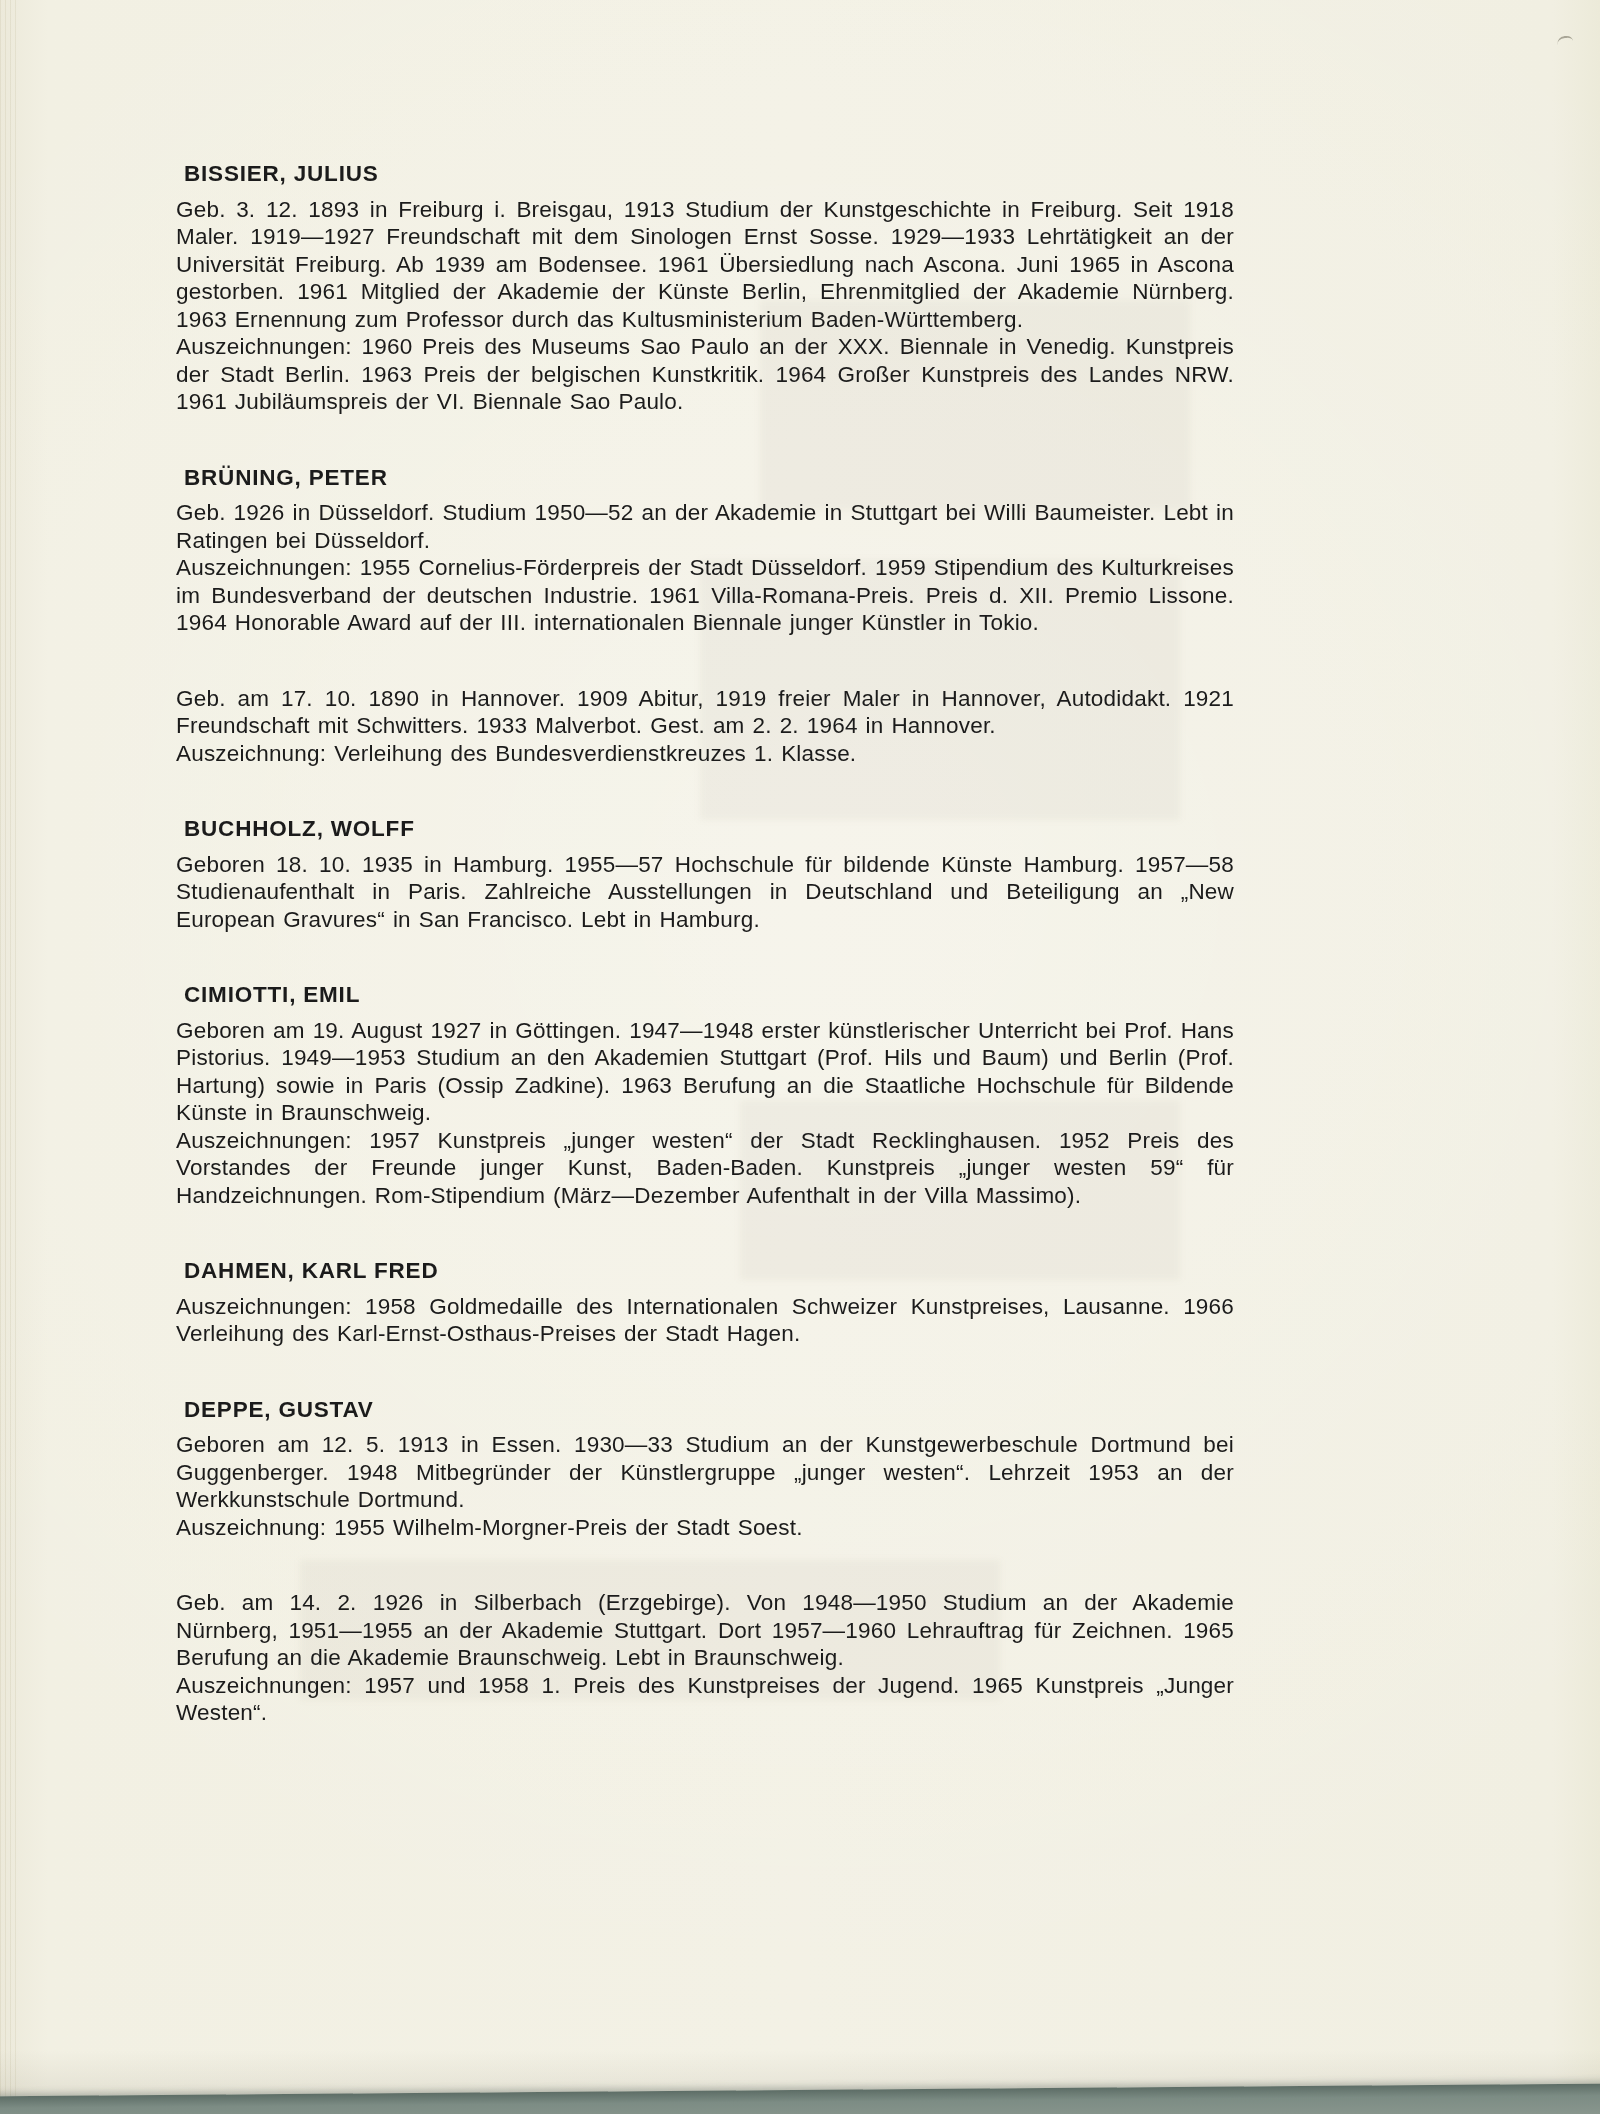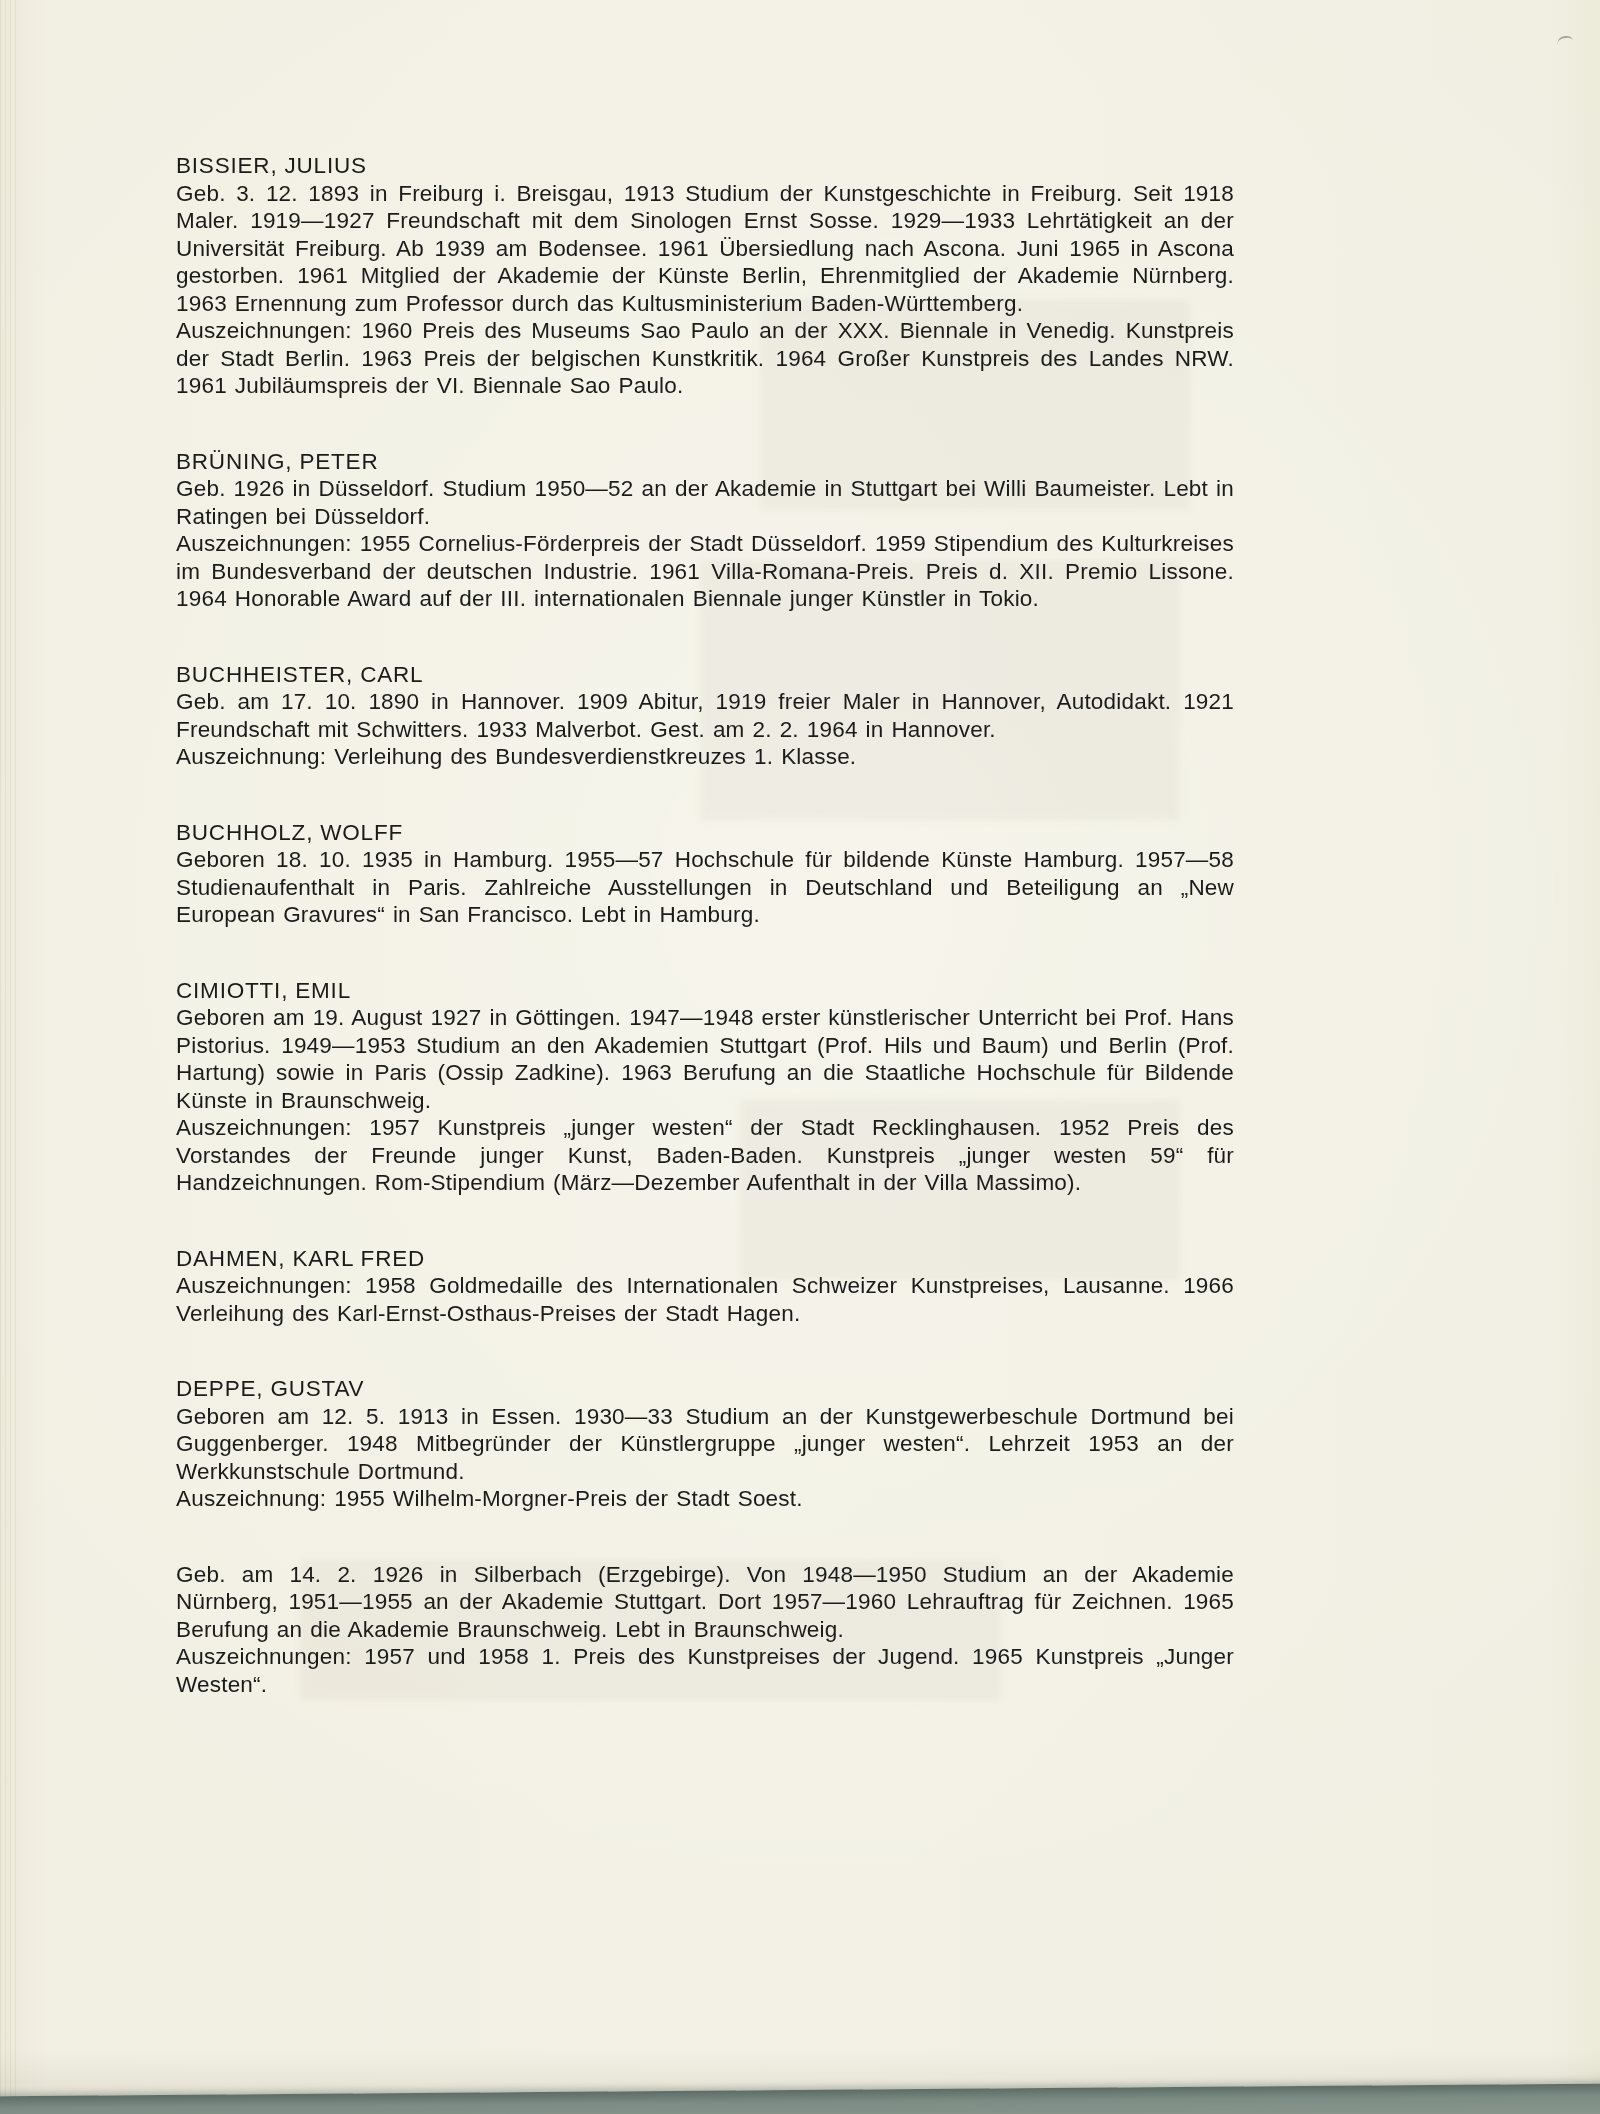--- a/index.html
+++ b/index.html
@@ -50,22 +50,22 @@
   .ghost.g4 { left: 300px; top: 1560px; width: 700px; height: 140px; }
 
   .text-block {
     position: absolute; left: 176px; top: 152px; width: 1058px;
     font-size: 22.5px; line-height: 27.5px;
     text-align: justify;
     letter-spacing: 0.2px;
   }
   .entry { margin: 0 0 48px 0; }
   .entry h2 {
-    margin: 0; padding: 0;
-    font-size: 22.5px; font-weight: 400; letter-spacing: 0.8px;
+    margin: 8px; padding: 0;
+    font-size: 22.5px; font-weight: 700; letter-spacing: 0.8px;
     text-align: left;
   }
   .entry p { margin: 0; padding: 0; word-spacing: 1.5px; }
 </style>
 </head>
 <body>
 
 <div class="page">
 
   <div class="left-edges"></div>
@@ -82,21 +82,20 @@
       <p>Auszeichnungen: 1960 Preis des Museums Sao Paulo an der XXX. Biennale in Venedig. Kunstpreis der Stadt Berlin. 1963 Preis der belgischen Kunstkritik. 1964 Großer Kunstpreis des Landes NRW. 1961 Jubiläumspreis der VI. Biennale Sao Paulo.</p>
     </section>
 
     <section class="entry">
       <h2>BRÜNING, PETER</h2>
       <p>Geb. 1926 in Düsseldorf. Studium 1950—52 an der Akademie in Stuttgart bei Willi Baumeister. Lebt in Ratingen bei Düsseldorf.</p>
       <p>Auszeichnungen: 1955 Cornelius-Förderpreis der Stadt Düsseldorf. 1959 Stipendium des Kulturkreises im Bundesverband der deutschen Industrie. 1961 Villa-Romana-Preis. Preis d. XII. Premio Lissone. 1964 Honorable Award auf der III. internationalen Biennale junger Künstler in Tokio.</p>
     </section>
 
     <section class="entry">
-      <h2>BUCHHEISTER, CARL</h2>
       <p>Geb. am 17. 10. 1890 in Hannover. 1909 Abitur, 1919 freier Maler in Hannover, Autodidakt. 1921 Freundschaft mit Schwitters. 1933 Malverbot. Gest. am 2. 2. 1964 in Hannover.</p>
       <p>Auszeichnung: Verleihung des Bundesverdienstkreuzes 1. Klasse.</p>
     </section>
 
     <section class="entry">
       <h2>BUCHHOLZ, WOLFF</h2>
       <p>Geboren 18. 10. 1935 in Hamburg. 1955—57 Hochschule für bildende Künste Hamburg. 1957—58 Studienaufenthalt in Paris. Zahlreiche Ausstellungen in Deutschland und Beteiligung an „New European Gravures“ in San Francisco. Lebt in Hamburg.</p>
     </section>
 
     <section class="entry">

